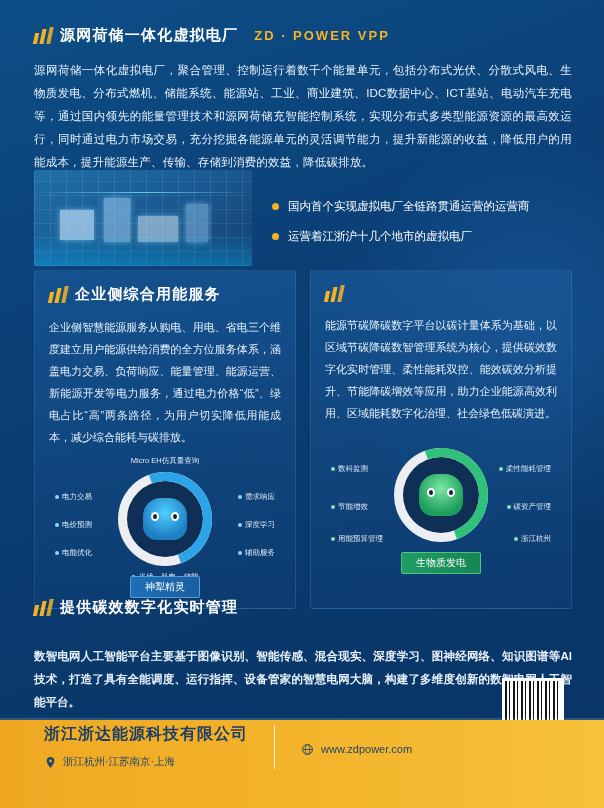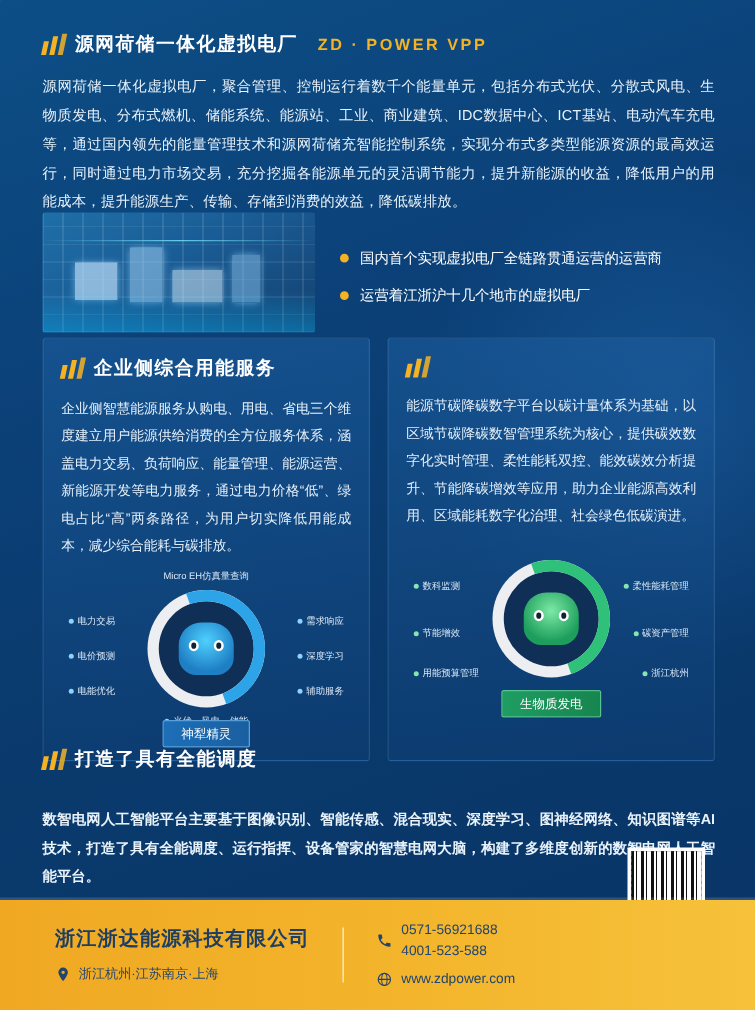--- a/index.html
+++ b/index.html
@@ -301,21 +301,21 @@
 
   
   .footer {
     position: absolute;
     left: 0; bottom: 0;
     width: 604px; height: 88px;
     background: linear-gradient(90deg, #f0a823 0%, #f3b52c 55%, #f6c23a 100%);
   }
   .footer .inner {
     position: absolute;
-    left: 44px; top: 16px;
+    left: 44px; top: 4px;
     display: flex;
     align-items: center;
     gap: 26px;
     justify-content: space-between;
   }
   .company {
     color: #1d3f66;
     font-size: 16px;
     font-weight: bold;
     letter-spacing: 1px;
@@ -458,21 +458,21 @@
     </div>
   </div>
 
   <div class="bottom">
     <div class="sec-head">
       <span class="bars">
           <i></i>
           <i></i>
           <i></i>
         </span>
-      <span class="sec-title">打造了具有全能调度</span>
+      <span class="sec-title">提供碳效数字化实时管理</span>
     </div>
     <div class="bottom-text">数智电网人工智能平台主要基于图像识别、智能传感、混合现实、深度学习、图神经网络、知识图谱等AI技术，打造了具有全能调度、运行指挥、设备管家的智慧电网大脑，构建了多维度创新的数智电网人工智能平台。</div>
   </div>
 
   <div class="qr">
     <div class="qr-inner"></div>
   </div>
   <div class="qr-caption">扫码了解更多</div>
 
   <div class="white-strip"></div>
@@ -484,31 +484,20 @@
           <span class="ico">
             <svg width="13" height="13" viewBox="0 0 24 24">
                 <path fill="#22456d" d="M12 2a7 7 0 0 0-7 7c0 5.2 7 13 7 13s7-7.8 7-13a7 7 0 0 0-7-7zm0 9.5A2.5 2.5 0 1 1 12 6.5a2.5 2.5 0 0 1 0 5z"></path>
               </svg>
           </span>
           <span class="txt">浙江杭州·江苏南京·上海</span>
         </div>
       </div>
       <div class="divider"></div>
       <div>
-        <div class="contact-line">
-          <span class="ico">
-            <svg width="13" height="13" viewBox="0 0 24 24">
-                <path fill="#22456d" d="M6.6 10.8c1.4 2.8 3.8 5.1 6.6 6.6l2.2-2.2c.3-.3.7-.4 1-.2 1.2.4 2.4.6 3.6.6.6 0 1 .4 1 1V20c0 .6-.4 1-1 1C10.6 21 3 13.4 3 4c0-.6.4-1 1-1h3.5c.6 0 1 .4 1 1 0 1.3.2 2.5.6 3.6.1.4 0 .8-.2 1l-2.3 2.2z"></path>
-              </svg>
-          </span>
-          <span>
-            <span>0571-56921688</span><br>
-            <span>4001-523-588</span>
-          </span>
-        </div>
         <div class="contact-line" style="margin-top:6px;">
           <span class="ico">
             <svg width="13" height="13" viewBox="0 0 24 24">
                 <circle cx="12" cy="12" r="9" fill="none" stroke="#22456d" stroke-width="1.8"></circle>
                 <ellipse cx="12" cy="12" rx="4" ry="9" fill="none" stroke="#22456d" stroke-width="1.5"></ellipse>
                 <path d="M3 12h18" stroke="#22456d" stroke-width="1.5"></path>
               </svg>
           </span>
           <span>www.zdpower.com</span>
         </div>

